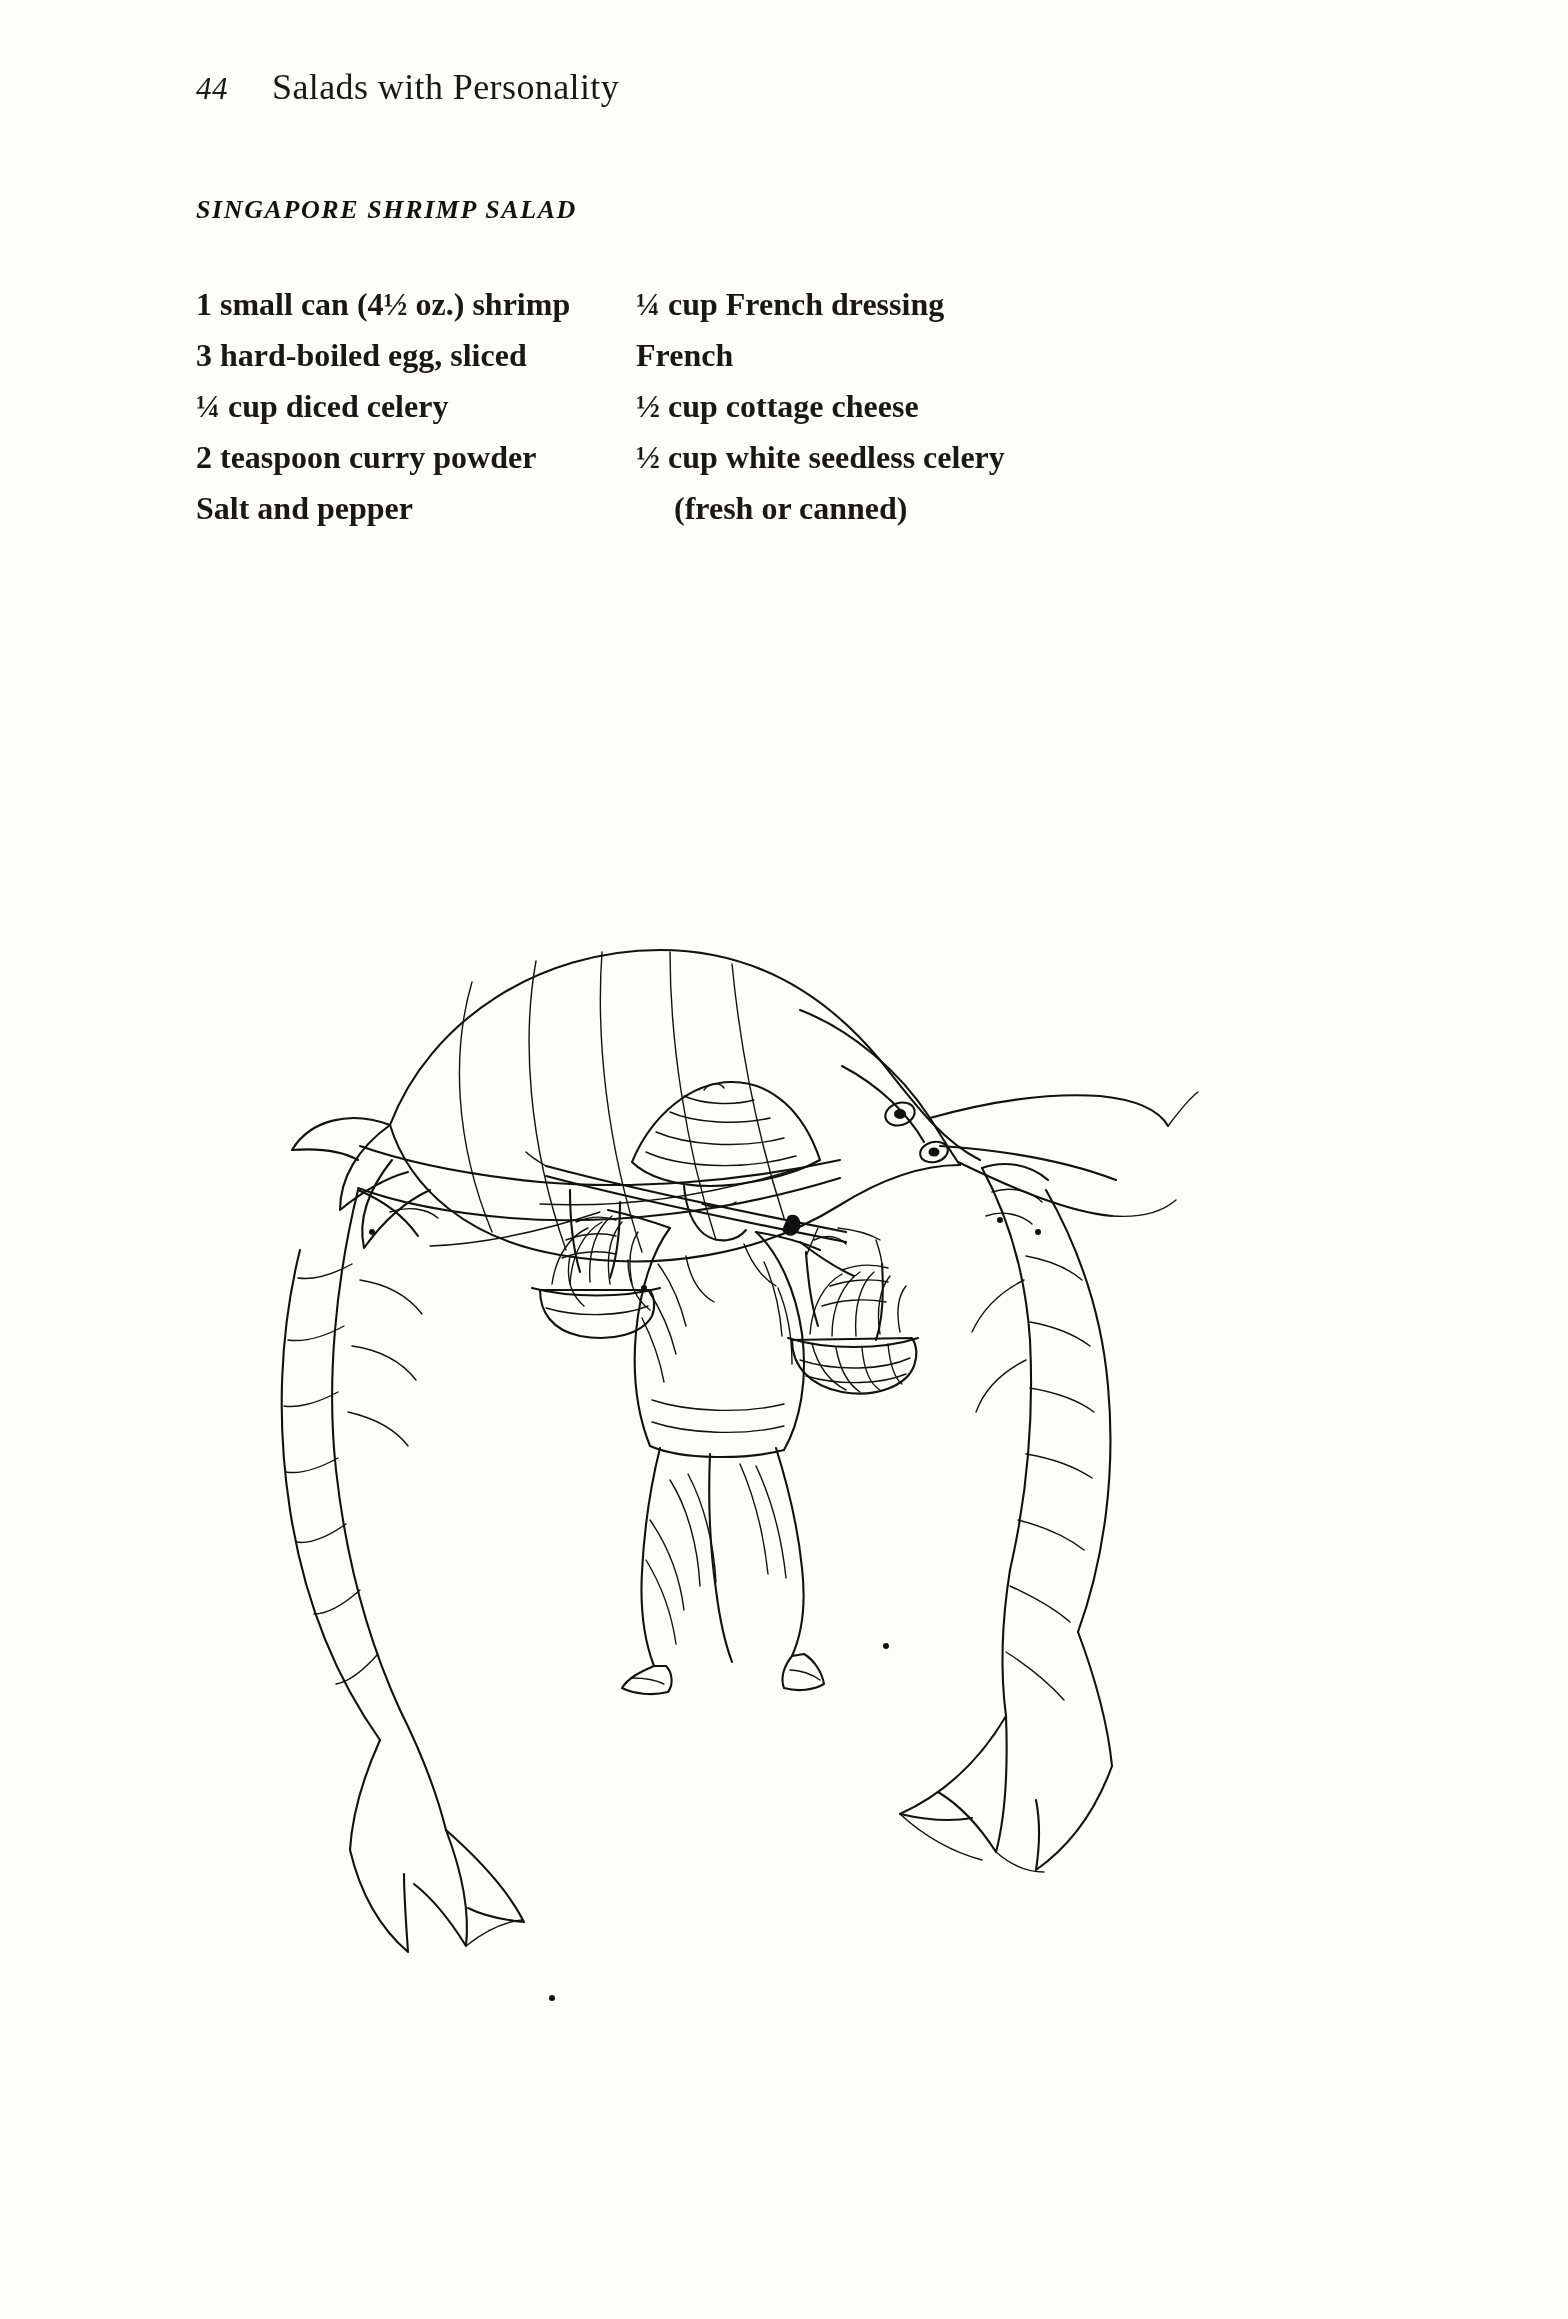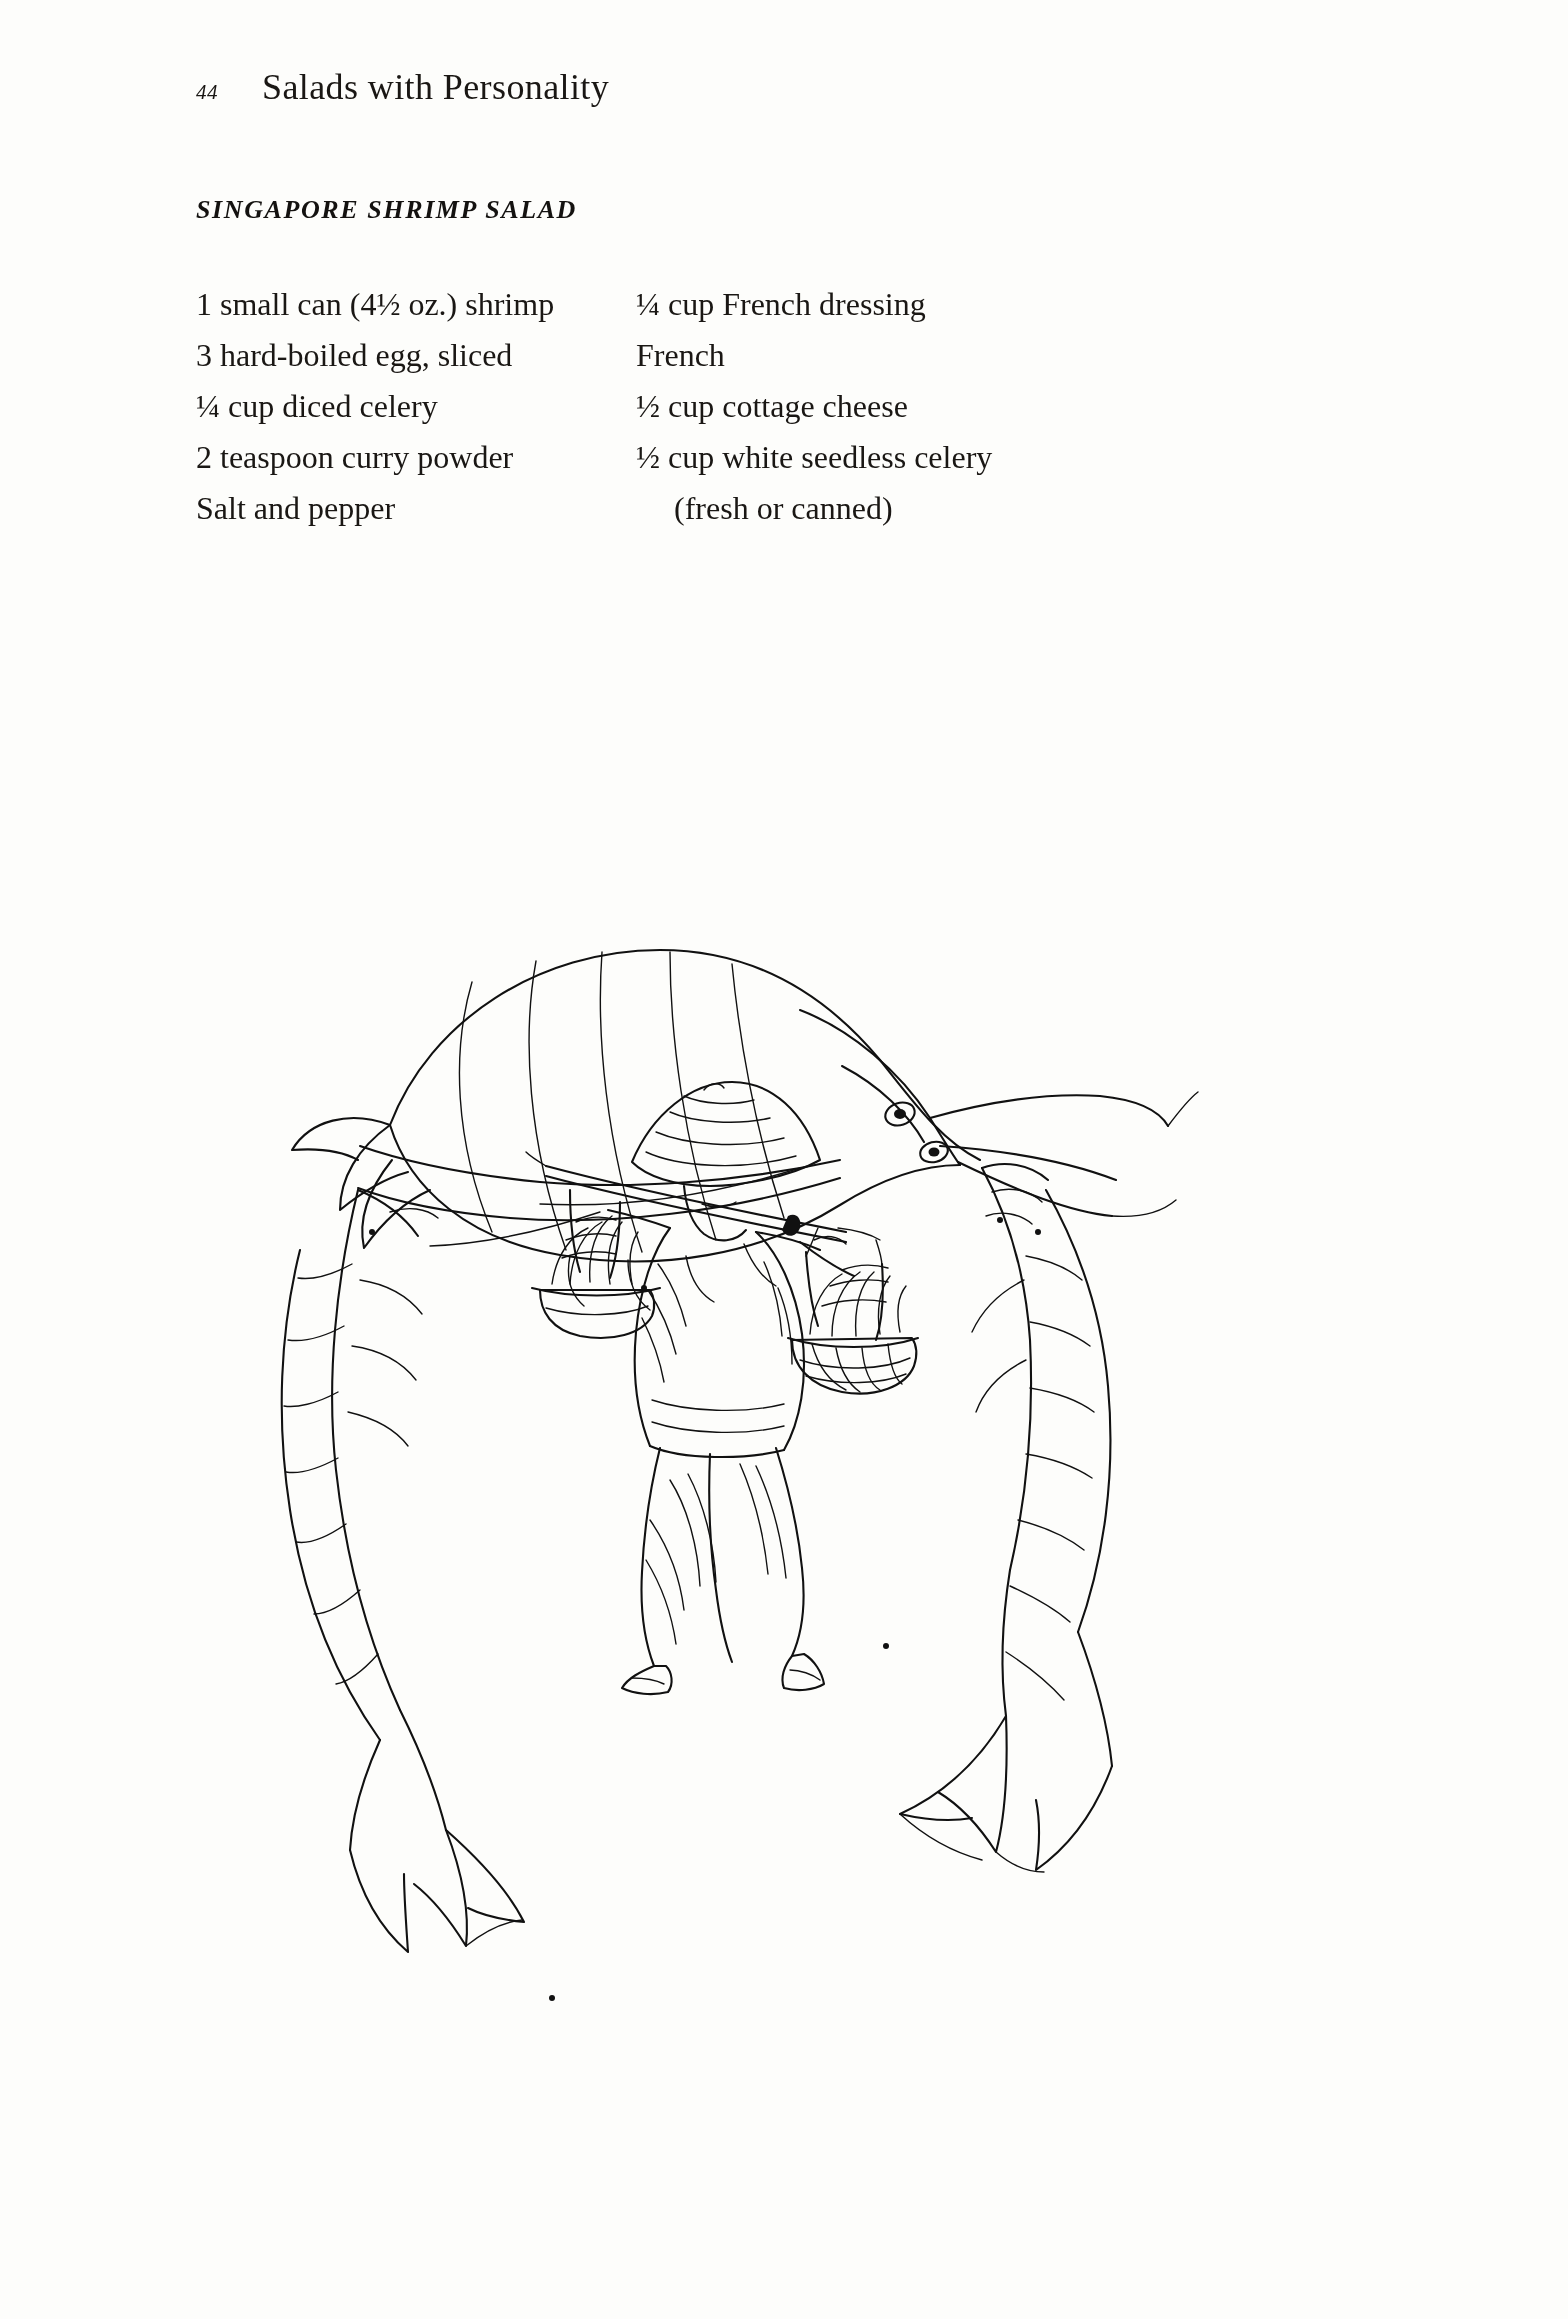--- a/index.html
+++ b/index.html
@@ -27,21 +27,21 @@
   .running-head {
     position: absolute;
     left: 196px;
     top: 66px;
     display: flex;
     align-items: baseline;
     gap: 44px;
   }
   .folio {
     font-style: italic;
-    font-size: 21px;
+    font-size: 31px;
     letter-spacing: 0.5px;
     color: #1a1714;
   }
   .head-title {
     font-size: 36px;
     letter-spacing: 0.4px;
     color: #1a1714;
   }
 
   
@@ -62,20 +62,21 @@
     left: 196px;
     top: 279px;
     width: 1190px;
     display: flex;
     gap: 0;
   }
   .col {
     font-size: 32px;
     line-height: 51px;
     color: #1a1714;
+    font-weight: bold;
   }
   .col-left { width: 440px; }
   .col-right { width: 640px; }
   .ing-line { white-space: nowrap; }
   .ing-line.indent { padding-left: 38px; }
 
   
   .method {
     position: absolute;
     left: 192px;

